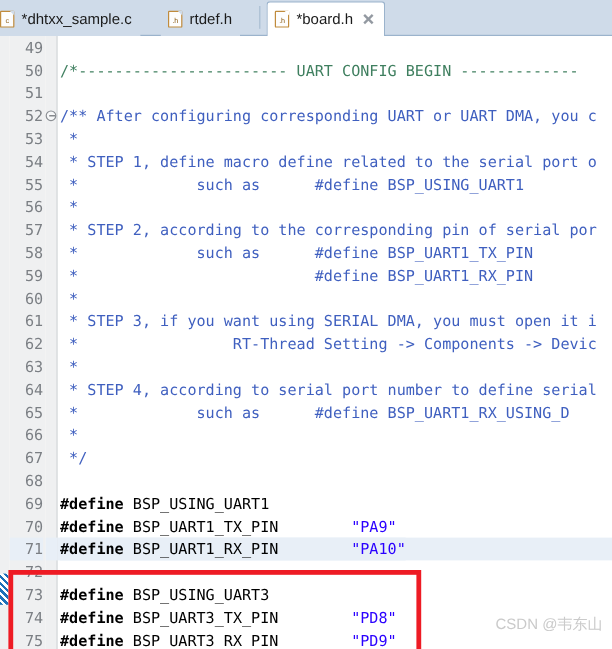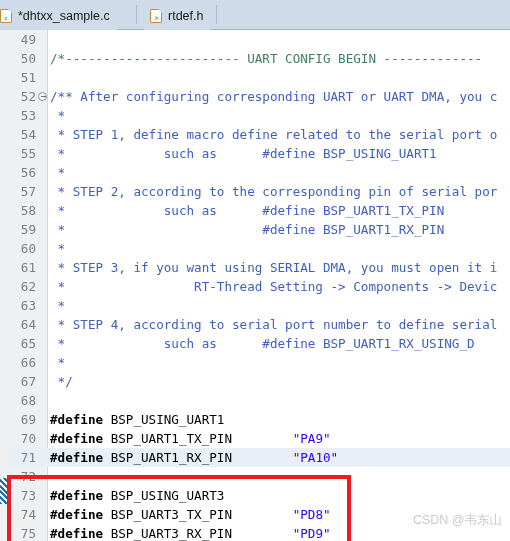--- a/index.html
+++ b/index.html
@@ -241,27 +241,34 @@
 <body>
 
 <div id="tab-bar">
   <div class="tab inactive" id="tab-0" style="left:-6px;">
     <span class="file-icon">
         <span>c</span>
       </span>
     <span>*dhtxx_sample.c</span>
   </div>
   <div class="tab-sep" style="left:136px;"></div>
-  <div class="tab inactive" id="tab-1" style="left:144px;align-items:center;">
+  <div class="tab inactive" id="tab-1" style="left:134px;align-items:center;">
     <span class="file-icon">
         <span>.h</span>
       </span>
     <span>rtdef.h</span>
   </div>
   <div class="tab-sep" style="left:216px;"></div>
+  <div class="tab active" id="tab-2" style="left:222px;">
+    <span class="file-icon">
+        <span>.h</span>
+      </span>
+    <span>*board.h</span>
+    <span class="tab-close"></span>
+  </div>
 </div>
 
 <div id="editor">
   <div id="left-ruler"></div>
   <div id="change-marker"></div>
   <div id="gutter"></div>
   <div id="fold-col"></div>
 
   <div class="code-lines" id="code-lines">
       <div class="line" style="top: 0px; position: absolute; left: 0px; width: 459px;"><span class="ln">49</span><span class="fold"></span><span class="code-text"></span></div>

